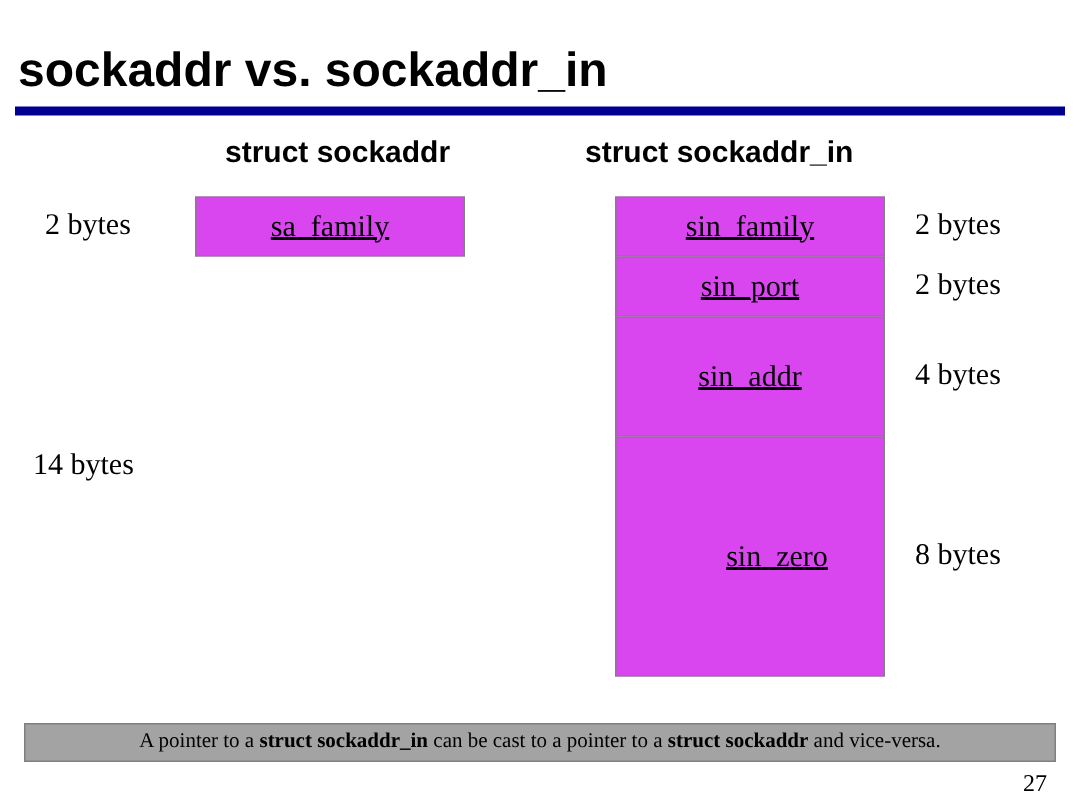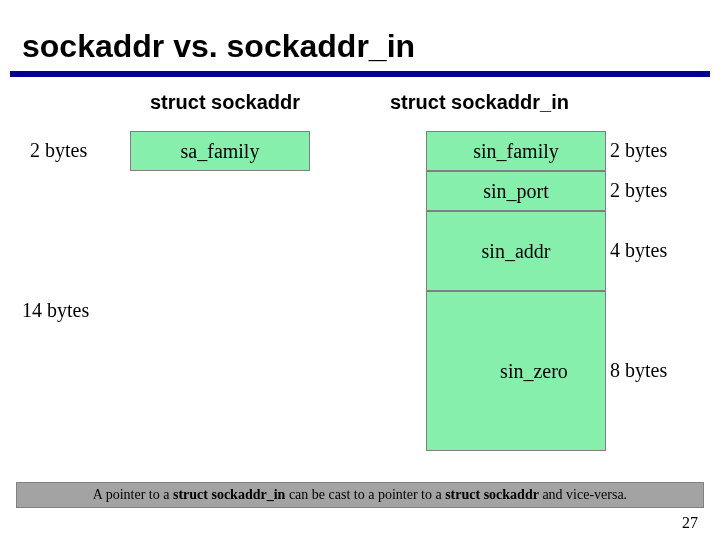--- a/index.html
+++ b/index.html
@@ -10,21 +10,21 @@
     background: #ffffff;
     font-family: "Times New Roman", Times, serif;
     color: #000;
     position: relative;
     overflow: hidden;
   }
   .title {
     font-family: Arial, Helvetica, sans-serif;
     font-weight: 900;
     font-size: 32px;
-    padding: 28px 0 6px 22px;
+    padding: 28px 0 6px 12px;
     letter-spacing: 0px;
     border-radius: 22px;
   }
   .rule {
     height: 6px;
     background: #000090;
     margin: 0 10px 14px 10px;
   }
   .content {
     position: relative;
@@ -36,29 +36,30 @@
     font-family: Arial, Helvetica, sans-serif;
     font-weight: 900;
     font-size: 20px;
     position: absolute;
     top: 0;
   }
   .col-header.left { left: 140px; }
   .col-header.right { left: 380px; }
   .box {
     position: absolute;
-    background: #86efac;
+    background: #d946ef;
     border: 1px solid #808080;
     display: flex;
     align-items: center;
     justify-content: center;
     font-size: 20px;
+    text-decoration: underline;
   }
   .left-col { left: 120px; width: 180px; }
-  .right-col { left: 416px; width: 180px; }
+  .right-col { left: 400px; width: 180px; }
   .size-label {
     position: absolute;
     font-size: 20px;
   }
   .footnote-wrap {
     position: absolute;
     left: 16px;
     right: 16px;
     bottom: 32px;
     border: 1px solid #808080;

